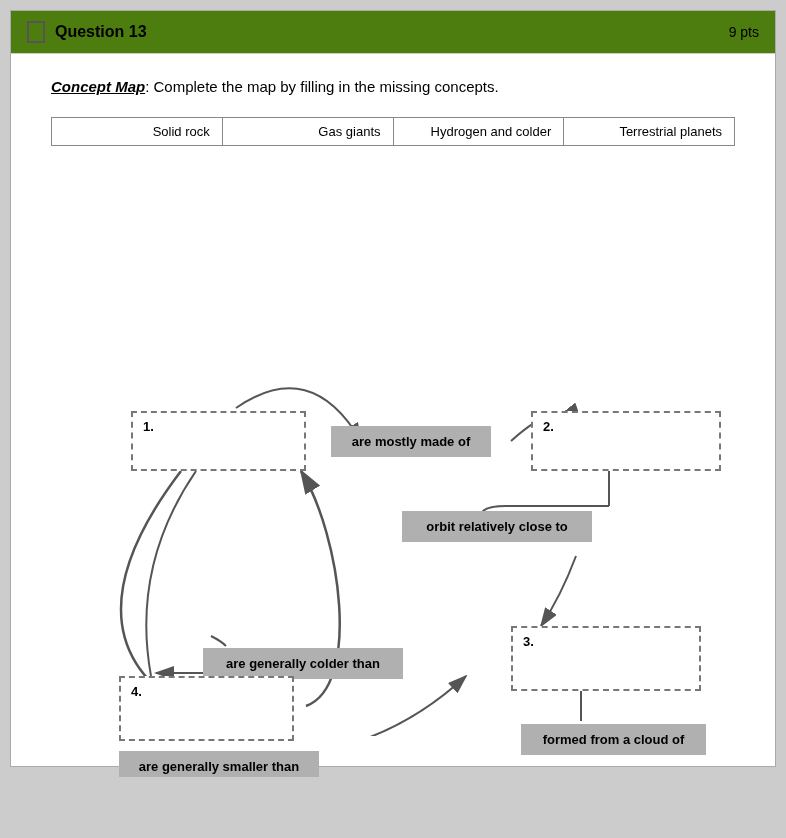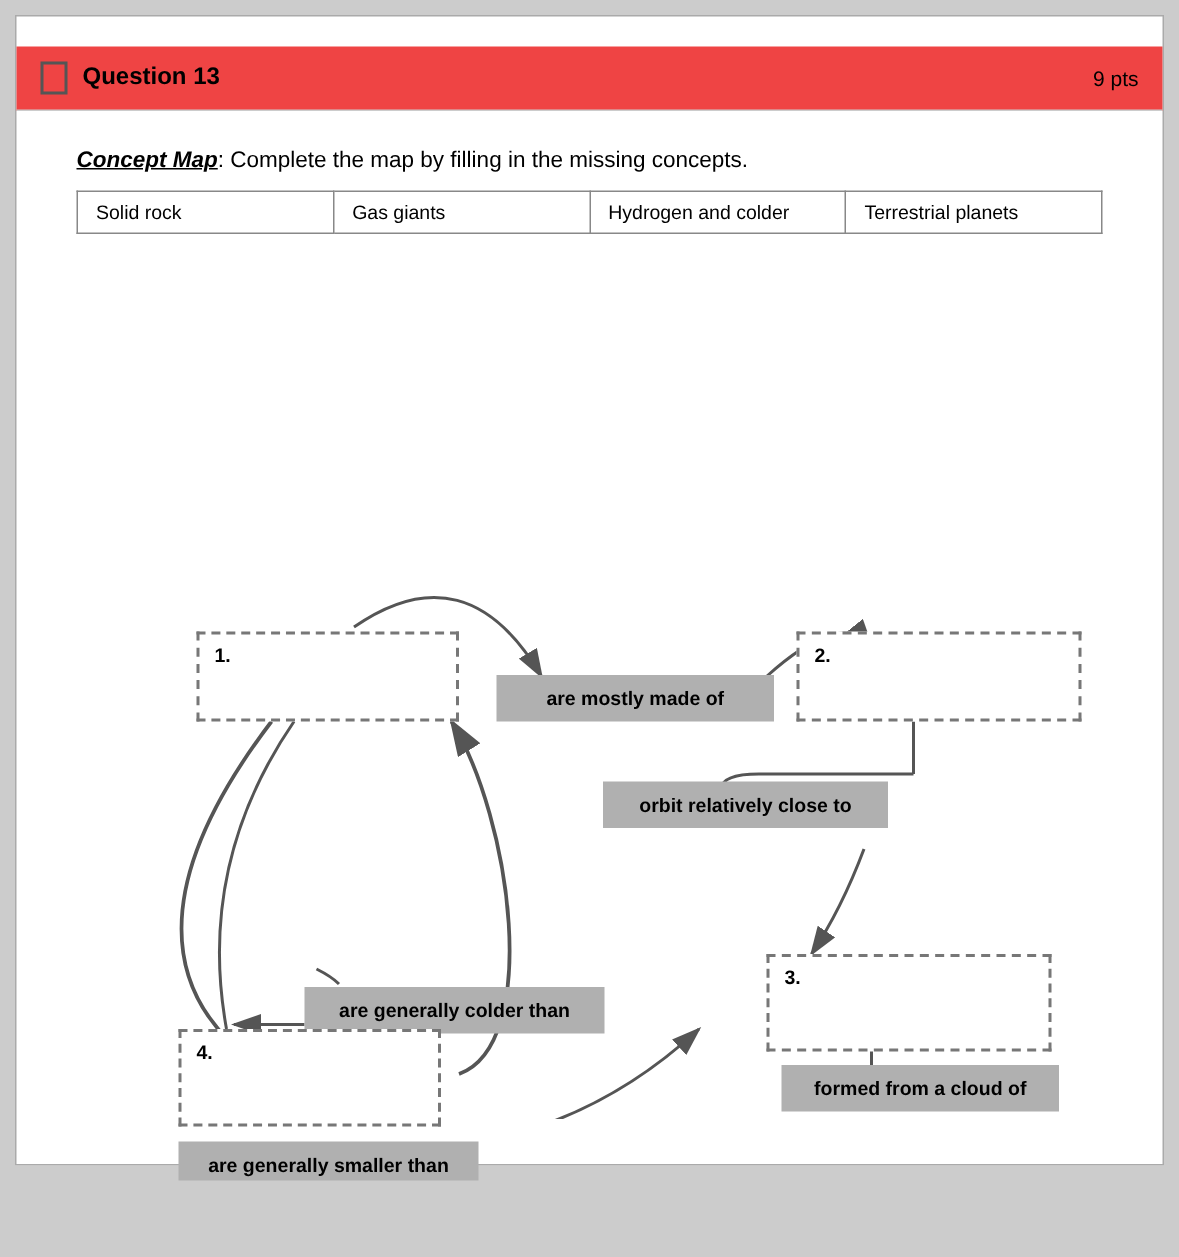--- a/index.html
+++ b/index.html
@@ -13,24 +13,23 @@
     }
     .page-container {
       width: 786px;
       background: #fff;
       border: 1px solid #aaa;
     }
     .question-header {
       display: flex;
       justify-content: space-between;
       align-items: center;
-      background: #ef4444;
+      background: #4d7c0f;
       border-bottom: 1px solid #ccc;
       padding: 10px 16px;
-      margin-top: 20px;
     }
     .question-header-left {
       display: flex;
       align-items: center;
       gap: 10px;
     }
     .page-icon {
       width: 18px;
       height: 22px;
       border: 2px solid #555;
@@ -41,36 +40,36 @@
       font-weight: bold;
     }
     .question-pts {
       font-size: 14px;
     }
     .question-body {
       padding: 24px 40px 30px 40px;
     }
     .instruction {
       font-size: 15px;
-      margin-bottom: 12px;
+      margin-bottom: 22px;
     }
     .instruction u {
       font-style: italic;
       font-weight: bold;
     }
     .word-bank {
       border: 1px solid #888;
       border-collapse: collapse;
       margin-bottom: 30px;
       width: 100%;
     }
     .word-bank td {
       border: 1px solid #888;
       padding: 6px 12px;
-      text-align: left;
+      text-align: right;
       font-size: 13px;
       width: 25%;
     }
     
     .concept-map {
       position: relative;
       width: 100%;
       height: 560px;
     }
     
@@ -165,29 +164,29 @@
         <path d="M 530 510 L 530 545" stroke="#555" stroke-width="2" fill="none"></path>
         <path d="M 490 570 Q 493 570 496 570" stroke="#555" stroke-width="2" fill="none"></path>
         <path d="M 530 600 L 530 640" stroke="#555" stroke-width="2" fill="none" marker-end="url(#arrowhead)"></path>
 
         <path d="M 270 635 Q 380 658 410 640" stroke="#555" stroke-width="2" fill="none"></path>
         <path d="M 410 640 Q 440 625 440 570" stroke="#555" stroke-width="2" fill="none" marker-end="url(#arrowhead)"></path>
 
         <path d="M 255 530 C 310 510 290 360 250 295" stroke="#555" stroke-width="2.5" fill="none" marker-end="url(#arrowhead)"></path>
       </svg>
 
-      <div class="concept-label" style="left: 280px; top: 264px; width: 185px;">are mostly made of</div>
+      <div class="concept-label" style="left: 280px; top: 250px; width: 160px;">are mostly made of</div>
 
       <div class="concept-label" style="left: 330px; top: 335px; width: 190px; margin-left: 21px;">orbit relatively close to</div>
 
       <div class="concept-label" style="left: 152px; top: 472px; width: 200px;">are generally colder than</div>
 
       <div class="concept-label" style="left: 68px; top: 555px; width: 200px; margin-top: 20px;">are generally smaller than</div>
 
-      <div class="concept-label" style="left: 470px; top: 524px; width: 185px;">formed from a cloud of</div>
+      <div class="concept-label" style="left: 470px; top: 548px; width: 185px;">formed from a cloud of</div>
 
       <div class="concept-label" style="left: 278px; top: 618px; width: 185px;">orbit relatively far from</div>
 
       <div class="concept-blank" style="left: 80px; top: 235px; width: 175px; height: 60px;">
         <span class="blank-number">1.</span>
       </div>
 
       <div class="concept-blank" style="left: 480px; top: 235px; width: 190px; height: 60px;">
         <span class="blank-number">2.</span>
       </div>

